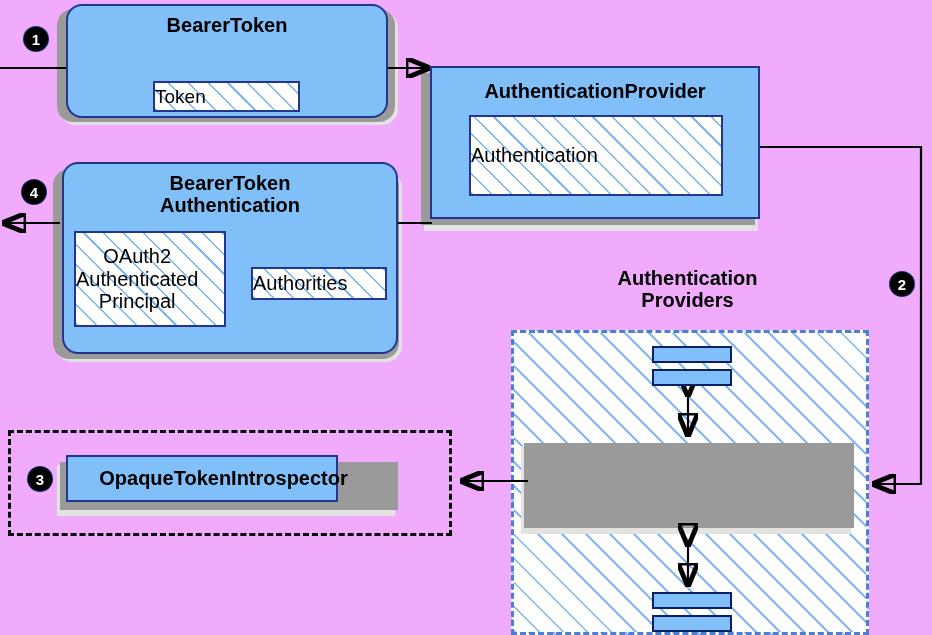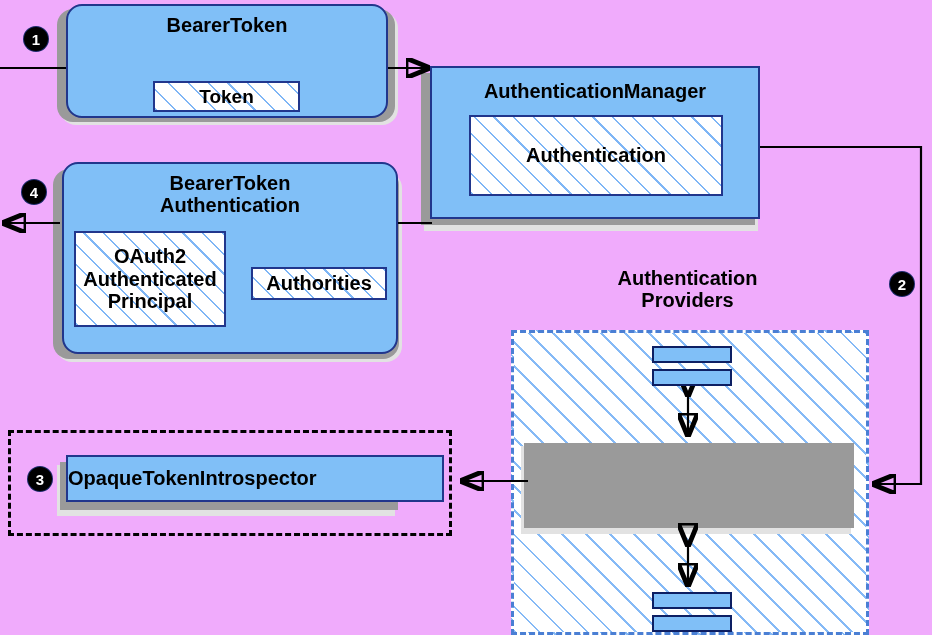--- a/index.html
+++ b/index.html
@@ -50,23 +50,23 @@
     box-sizing:border-box;
     border:2px solid #21368c;
     background-color:#ffffff;
     background-image:repeating-linear-gradient(
         45deg,
         rgba(120,178,245,.95) 0px,
         rgba(120,178,245,.95) 1.5px,
         rgba(255,255,255,0) 1.5px,
         rgba(255,255,255,0) 14px);
     color:#000;
-    font-weight:bold;
-    text-align:center;
-    display:flex;align-items:center;justify-content:center;
+    font-weight:normal;
+    text-align:center;
+    display:flex;align-items:center;justify-content:flex-start;
     line-height:1.12;
     z-index:7;
   }
 
   
   .dash-black{
     position:absolute;
     box-sizing:border-box;
     border:3px dashed #000000;
     background:transparent;
@@ -177,21 +177,21 @@
     </div>
   </div>
   <div class="step" style="left:24px;top:27px;">
     <span>1</span>
   </div>
 
   <div class="shadow2" style="left:424px;top:76px;width:334px;height:155px;"></div>
   <div class="shadow" style="left:421px;top:73px;width:334px;height:152px;"></div>
   <div class="node" style="left:430px;top:66px;width:330px;height:153px;font-size:20px;">
     <div class="title" style="top:12px;">
-      <span>AuthenticationManager</span>
+      <span>AuthenticationProvider</span>
     </div>
     <div class="hatchbox" style="left:37px;top:47px;width:254px;height:81px;font-size:20px;">
       <span>Authentication</span>
     </div>
   </div>
 
   <div class="shadow2 rounded" style="left:56px;top:172px;width:346px;height:190px;"></div>
   <div class="shadow rounded" style="left:53px;top:169px;width:346px;height:190px;"></div>
   <div class="node rounded" style="left:62px;top:162px;width:336px;height:192px;font-size:20px;">
     <div class="title" style="top:8px;">
@@ -229,20 +229,20 @@
   <div class="shadow2" style="left:521px;top:446px;width:330px;height:88px;"></div>
   <div class="shadow" style="left:524px;top:443px;width:330px;height:85px;"></div>
 
   <div class="step" style="left:890px;top:272px;">
     <span>2</span>
   </div>
 
   <div class="dash-black" style="left:8px;top:430px;width:444px;height:106px;"></div>
   <div class="shadow2" style="left:57px;top:465px;width:338px;height:51px;"></div>
   <div class="shadow" style="left:60px;top:462px;width:338px;height:48px;"></div>
-  <div class="node" style="left:66px;top:455px;width:378px;height:47px;font-size:20px;display:flex;align-items:center;justify-content:flex-start;">
+  <div class="node" style="left:66px;top:455px;width:272px;height:47px;font-size:20px;display:flex;align-items:center;justify-content:center;padding-left:43px;">
     <span>OpaqueTokenIntrospector</span>
   </div>
   <div class="step" style="left:28px;top:467px;">
     <span>3</span>
   </div>
 
 </div>
 
 </body></html>

